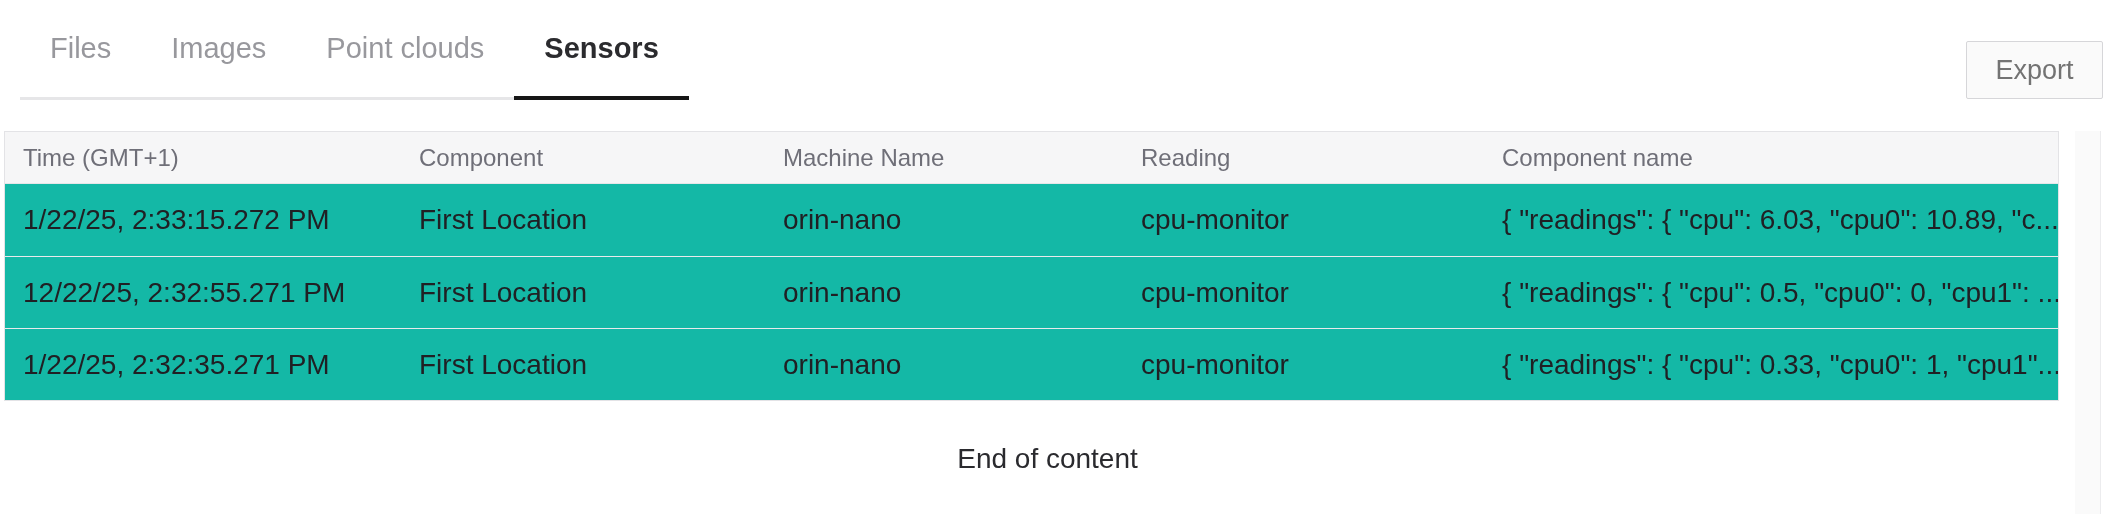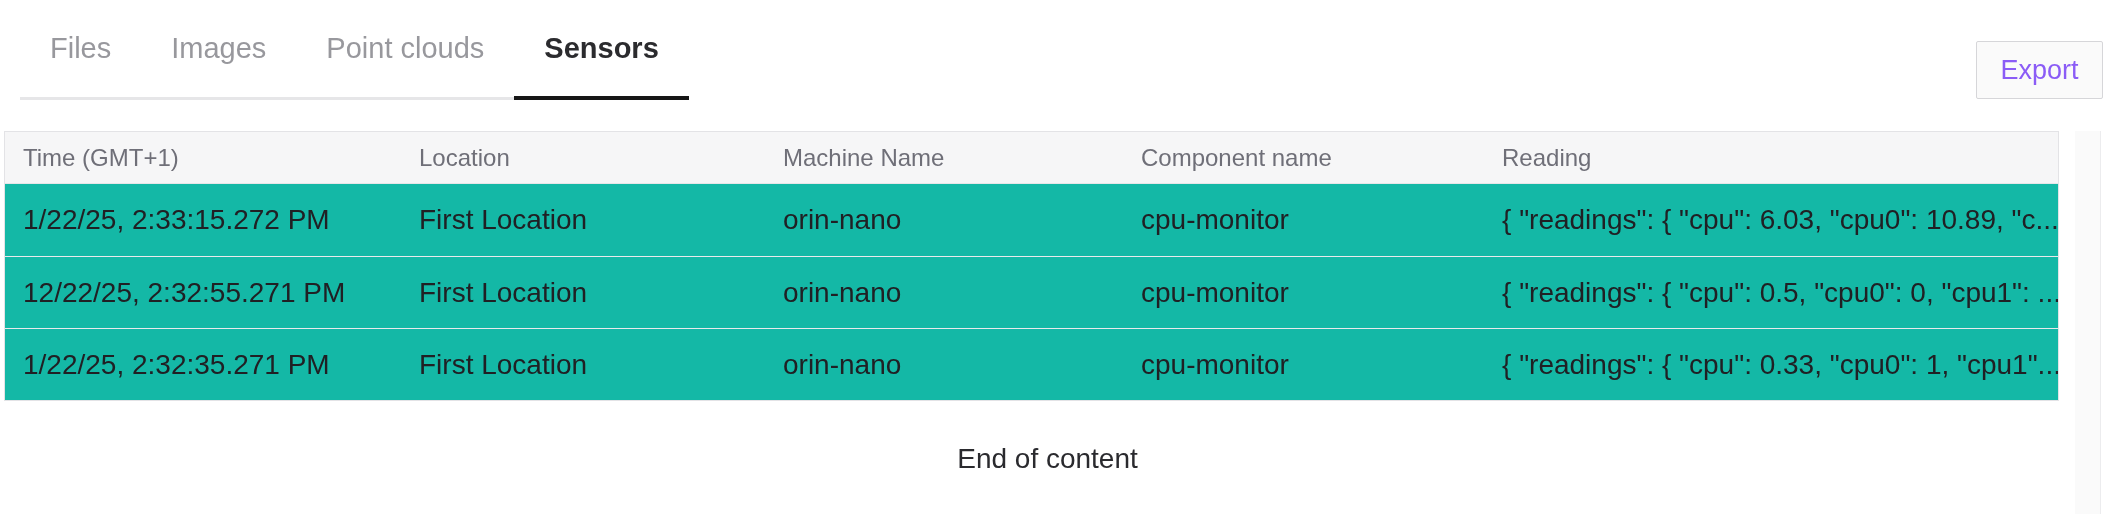--- a/index.html
+++ b/index.html
@@ -9,23 +9,23 @@
   
   .tabs { position:absolute; left:20px; top:0; height:100px; display:inline-flex;
           align-items:stretch; border-bottom:3px solid #e6e6e8; }
   .tab { display:flex; align-items:center; padding:0 30px; font-size:29px;
          color:#98989d; cursor:pointer; position:relative; }
   .tab.active { color:#2b2b2e; font-weight:bold; }
   .tab.active::after { content:""; position:absolute; left:0; right:0; bottom:-3px;
          height:4px; background:#161616; }
 
   
-  .export-btn { position:absolute; top:41px; right:25px; width:127px; height:58px;
+  .export-btn { position:absolute; top:41px; right:25px; width:137px; height:58px;
          background:#fafafa; border:1px solid #d6d6d9; border-radius:2px;
-         font-size:27px; color:#8b5cf6; display:flex; align-items:center;
+         font-size:27px; color:#737373; display:flex; align-items:center;
          justify-content:center; cursor:pointer; }
 
   
   .table-wrap { position:absolute; left:4px; top:131px; width:2055px;
          border:1px solid #e3e3e6; background:#ffffff; }
   .grid-row { display:grid; grid-template-columns:396px 364px 358px 361px 1fr; }
   .thead { background:#f6f6f7; border-bottom:1px solid #e6e6e9; height:52px; }
   .thead .cell { font-size:24px; color:#6f6f78; }
   .cell { padding-left:18px; display:flex; align-items:center;
           white-space:nowrap; overflow:hidden; }
@@ -49,24 +49,24 @@
   <div class="tab">Point clouds</div>
   <div class="tab active">Sensors</div>
 </div>
 
 <button class="export-btn">Export</button>
 
 <div class="table-wrap">
 
   <div class="grid-row thead">
     <div class="cell">Time (GMT+1)</div>
-    <div class="cell">Location</div>
+    <div class="cell">Component</div>
     <div class="cell">Machine Name</div>
+    <div class="cell">Reading</div>
     <div class="cell">Component name</div>
-    <div class="cell">Reading</div>
   </div>
 
   <div class="grid-row trow">
     <div class="cell">1/22/25, 2:33:15.272 PM</div>
     <div class="cell">First Location</div>
     <div class="cell">orin-nano</div>
     <div class="cell">cpu-monitor</div>
     <div class="cell">{ "readings": { "cpu": 6.03, "cpu0": 10.89, "c...</div>
   </div>
 

